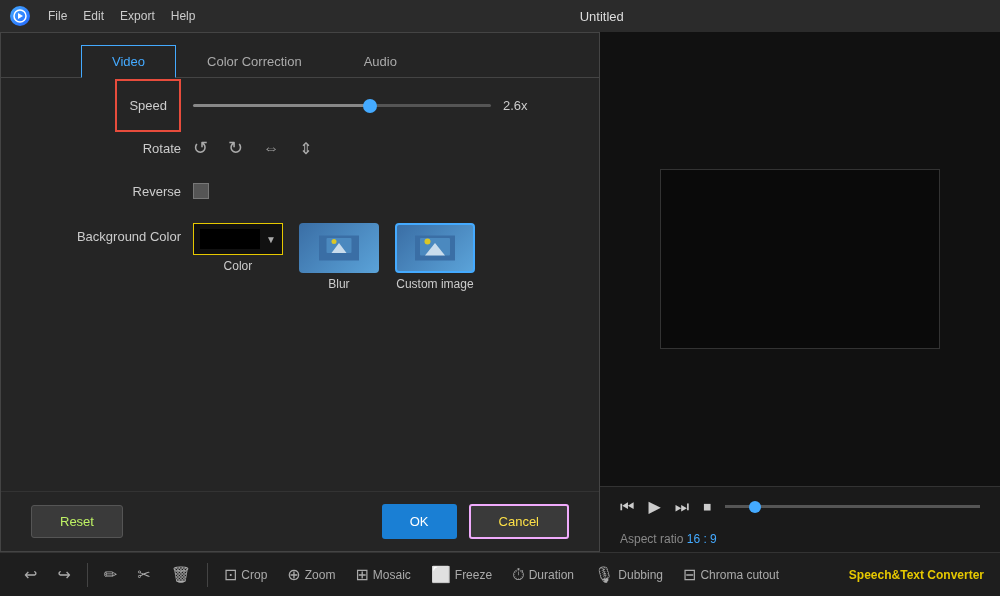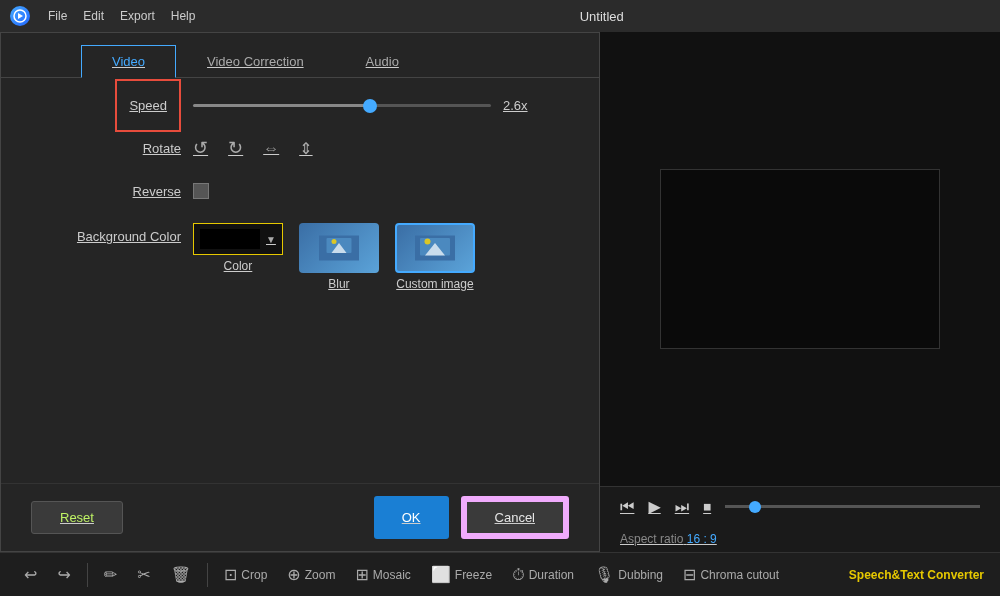--- a/index.html
+++ b/index.html
@@ -51,21 +51,20 @@
       margin-right: auto;
       color: #ddd;
       font-size: 13px;
     }
 
     
     .main-area {
       display: flex;
       flex: 1;
       overflow: hidden;
-      text-decoration: underline;
     }
 
     
     .dialog-panel {
       width: 600px;
       background: #252525;
       border: 1px solid #444;
       display: flex;
       flex-direction: column;
       flex-shrink: 0;
@@ -256,22 +255,22 @@
       color: #bef264;
       border: 1px solid #555;
     }
     .btn-ok {
       background: #1a7fd4;
       color: white;
       text-align: right;
     }
     .btn-cancel {
       background: #3a3a3a;
-      color: #e5e5e5;
-      border: 6px solid #f0abfc;
+      color: #fde047;
+      border: 2px solid #f0abfc;
     }
 
     
     .right-panel {
       flex: 1;
       background: #1a1a1a;
       display: flex;
       flex-direction: column;
     }
     .preview-area {
@@ -382,21 +381,21 @@
   </div>
   <div class="titlebar-title">Untitled</div>
 </div>
 
 <div class="main-area">
 
   <div class="dialog-panel">
 
     <div class="tabs">
       <div class="tab active">Video</div>
-      <div class="tab">Video Correction</div>
+      <div class="tab">Color Correction</div>
       <div class="tab">Audio</div>
     </div>
 
     <div class="dialog-content">
 
       <div class="row">
         <div class="row-label">
           <span style="border: 2px solid #e74c3c; padding: 17px 12px; color: #ccc;">Speed</span>
         </div>
         <div class="slider-container">

